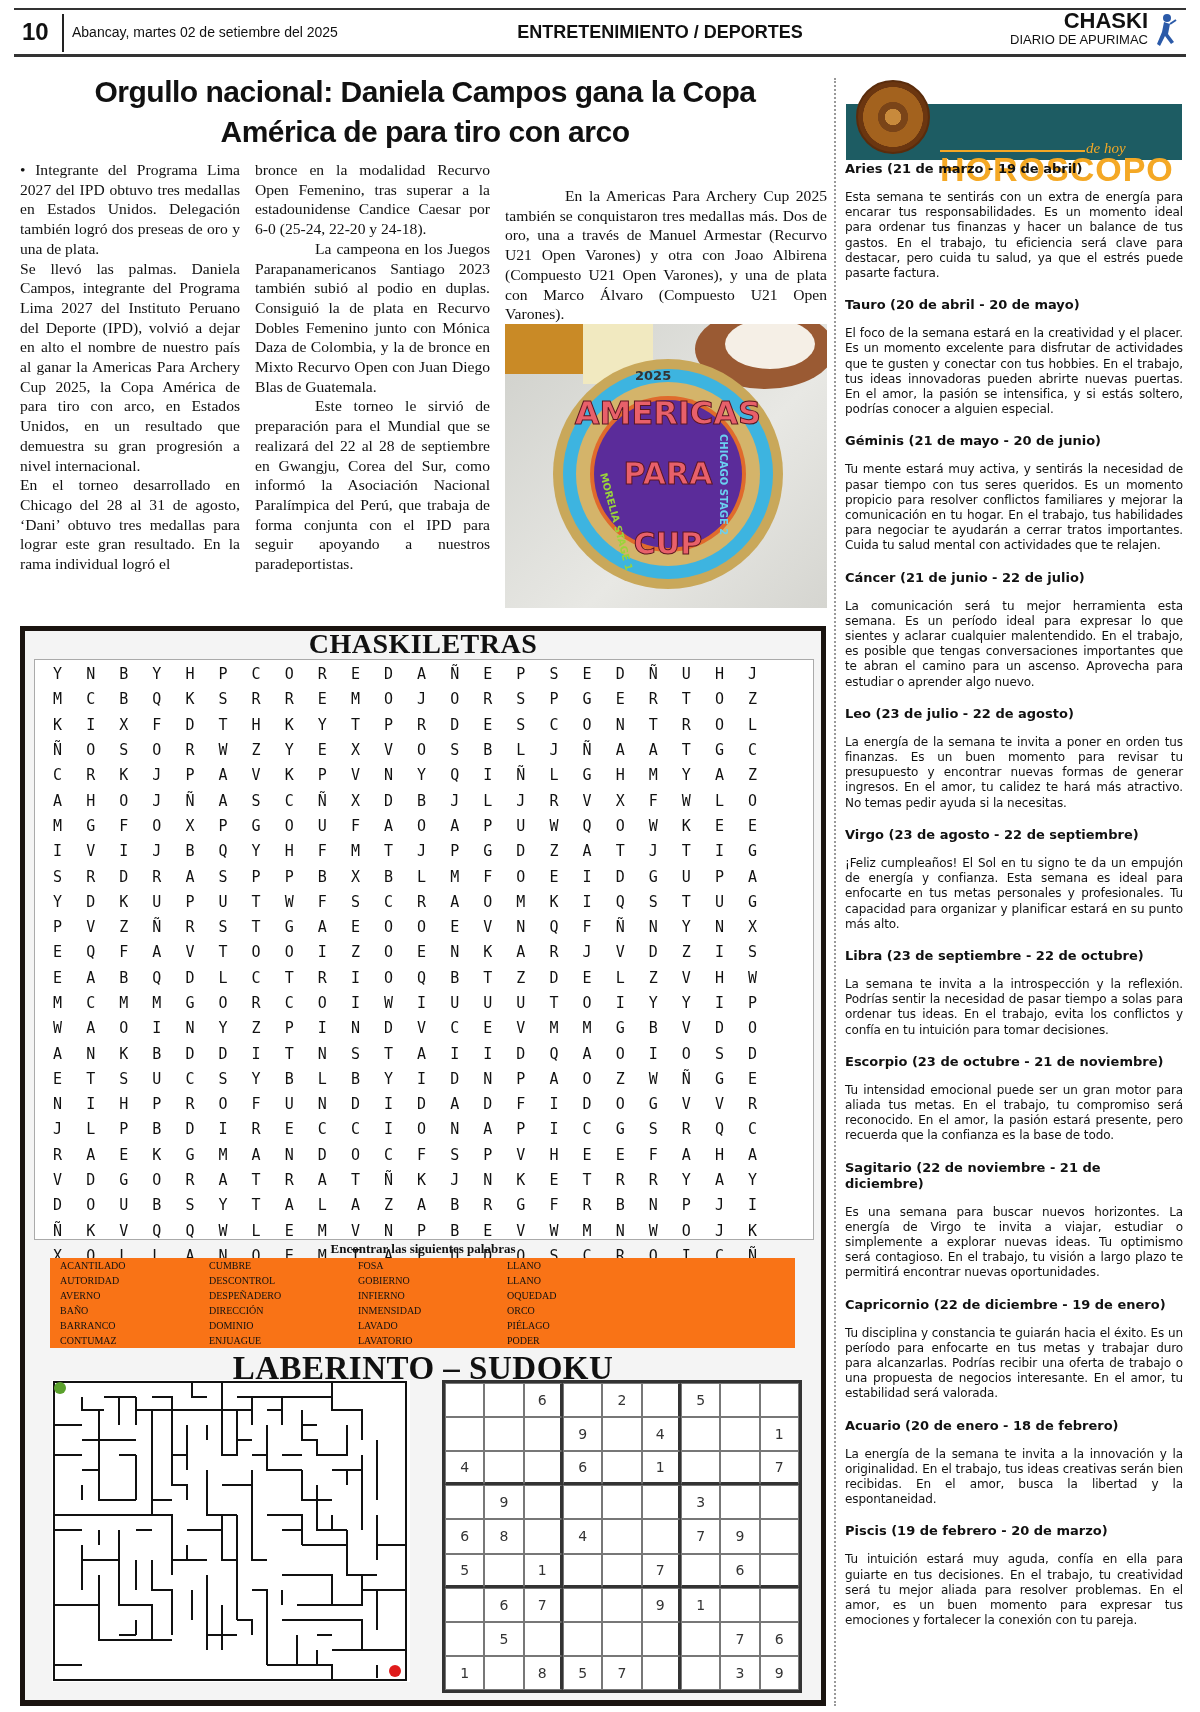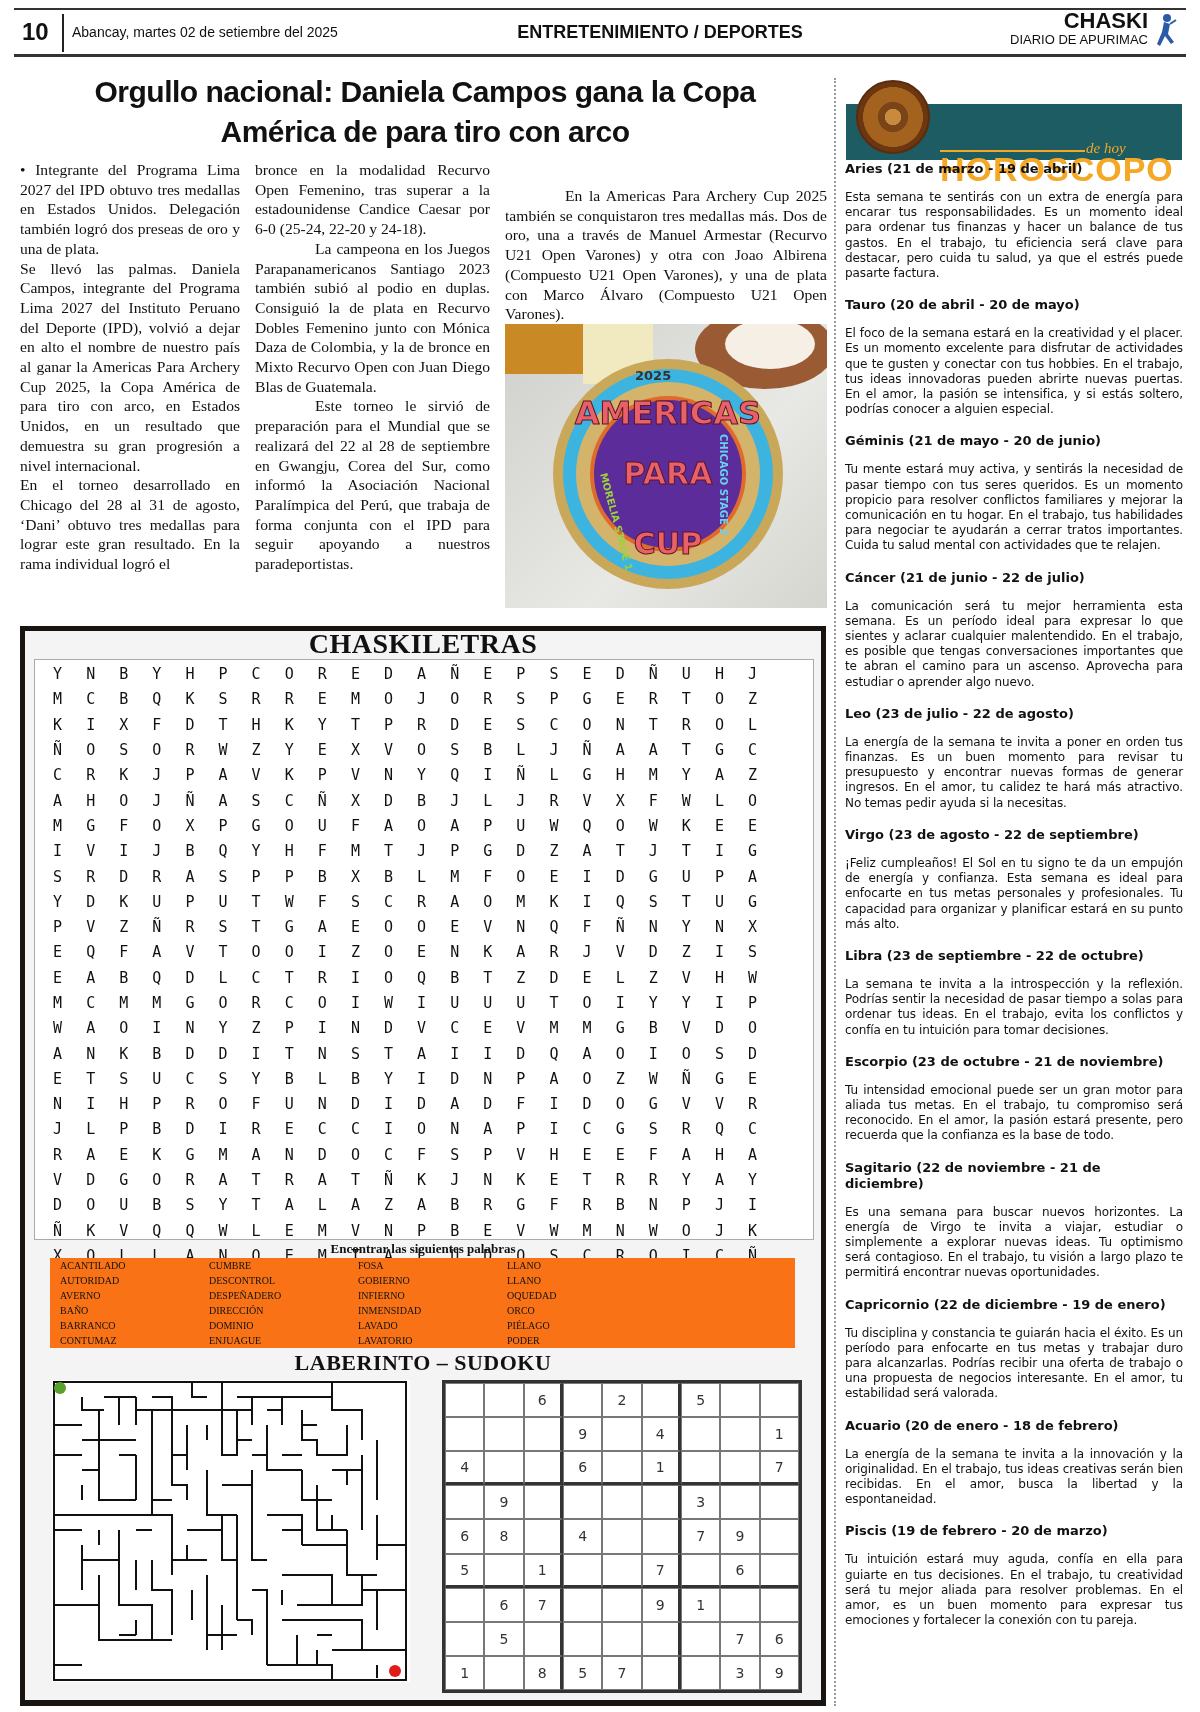--- a/index.html
+++ b/index.html
@@ -43,21 +43,21 @@
 
   
   .puz-frame { left: 20px; top: 626px; width: 806px; height: 1080px; border: 5px solid #1a1410; background: #f4f4f4; }
   .puz-title { left: 20px; width: 806px; top: 628px; text-align: center; font-family: "Liberation Serif", serif; font-weight: bold; font-size: 28px; letter-spacing: 0.5px; }
   .ws-box { left: 34px; top: 659px; width: 780px; height: 581px; background: #fff; border: 1px solid #aaa; }
   .ws-grid { position: absolute; left: 6px; top: 2px; display: grid; grid-template-columns: repeat(22, 33.1px); grid-auto-rows: 25.3px; font-family: "DejaVu Sans Mono", monospace; font-size: 15px; text-align: center; align-items: center; }
   .ws-grid span { display: block; line-height: 25px; }
   .words-title { left: 20px; width: 806px; top: 1241px; text-align: center; font-weight: bold; font-size: 13px; }
   .words { left: 50px; top: 1258px; width: 745px; display: grid; grid-template-columns: repeat(5, 1fr); font-size: 10px; line-height: 15px; background: #f97316; }
   .words div { padding-left: 5px; }
-  .lab-title { left: 20px; width: 806px; top: 1350px; text-align: center; font-weight: bold; font-size: 22px; letter-spacing: 0.5px; }
+  .lab-title { left: 20px; width: 806px; top: 1350px; text-align: center; font-weight: bold; font-size: 33px; letter-spacing: 0.5px; }
   .maze { left: 52px; top: 1380px; width: 358px; height: 302px; background: #fff; }
   .sudoku { left: 442px; top: 1380px; width: 360px; height: 313px; background: #fff; border: 3px solid #333; display: grid; grid-template-columns: repeat(9, 1fr); grid-template-rows: repeat(9, 1fr); font-family: "DejaVu Sans", sans-serif; font-size: 14px; color: #333; }
   .sudoku div { border: 1px solid #777; display: flex; align-items: center; justify-content: center; }
   .sudoku .br { border-right: 3px solid #333; }
   .sudoku .bb { border-bottom: 3px solid #333; }
   .puz-bottom { left: 20px; top: 1700px; width: 806px; height: 6px; background: #1a1410; }
 </style>
 </head>
 <body>
 

